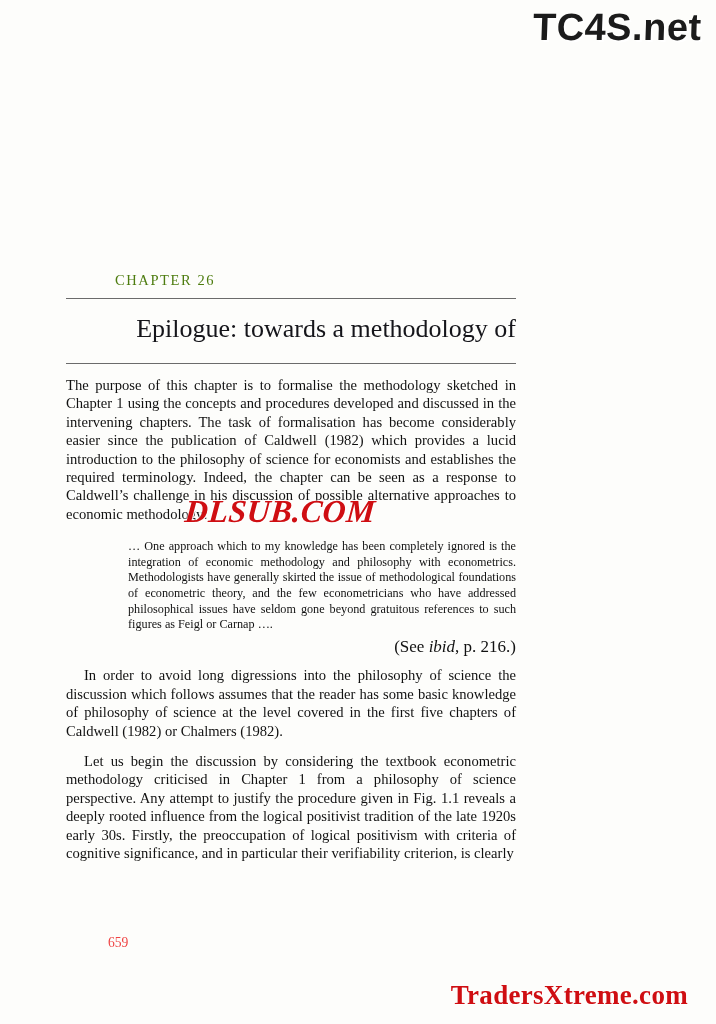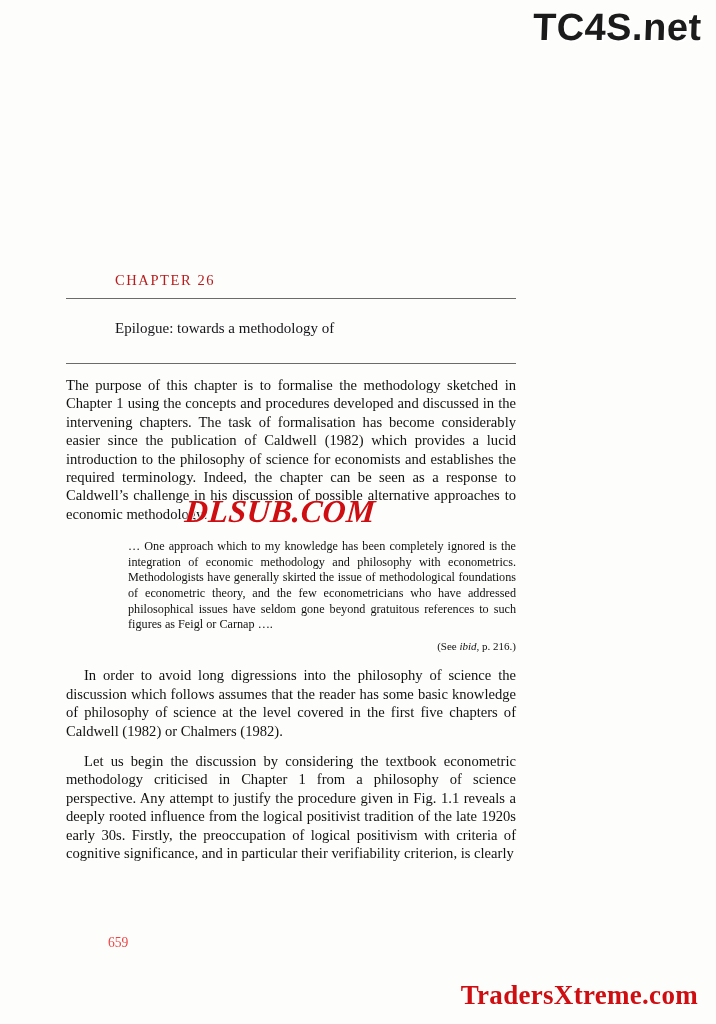--- a/index.html
+++ b/index.html
@@ -46,58 +46,59 @@
     letter-spacing: 0.5px;
     color: #cf0e12;
     text-shadow:
       1px 1px 0 rgba(255,255,255,0.85),
       -1px -1px 0 rgba(255,255,255,0.55);
     transform: skewX(-5deg);
   }
   .wm-bottom {
     position: absolute;
     bottom: 13px;
-    right: 18px;
+    right: 28px;
     font-family: "Liberation Serif", serif;
     font-weight: bold;
     font-size: 27px;
     color: #cf0e12;
     letter-spacing: 0.3px;
     text-shadow: 1px 1px 0 rgba(255,255,255,0.8);
   }
 
   
   .content {
     position: absolute;
     left: 66px;
     top: 272px;
     width: 450px;
   }
 
   .chapter-label {
     font-family: "Liberation Serif", serif;
     font-size: 14.5px;
     letter-spacing: 1.6px;
-    color: #b91c1c;
+    color: #4d7c0f;
     margin-left: 49px;
   }
 
   .rule {
     border: none;
     border-top: 1px solid #6b6b6b;
     margin: 9px 0 0 0;
     height: 0;
   }
 
   .chapter-title {
     margin: 17px 0 0 49px;
-    font-size: 15px;
+    font-size: 26px;
     line-height: 25px;
     color: #15151a;
     font-family: "Liberation Serif", serif;
+    text-align: right;
   }
   .chapter-title .line { display: block; }
 
   .rule2 {
     border: none;
     border-top: 1px solid #6b6b6b;
     margin: 22px 0 0 0;
   }
 
   .section-head {
@@ -123,21 +124,21 @@
     margin: 16px 0 0 62px;
     width: 388px;
     font-size: 12.2px;
     line-height: 15.6px;
     text-align: justify;
     font-family: "Liberation Serif", serif;
   }
   .quote-source {
     margin: 6px 0 0 0;
     text-align: right;
-    font-size: 11px;
+    font-size: 17px;
     font-family: "Liberation Serif", serif;
   }
   .quote-source i { font-style: italic; }
 
   .folio {
     position: absolute;
     left: 108px;
     top: 935px;
     font-size: 13.6px;
     font-family: "Liberation Serif", serif;

